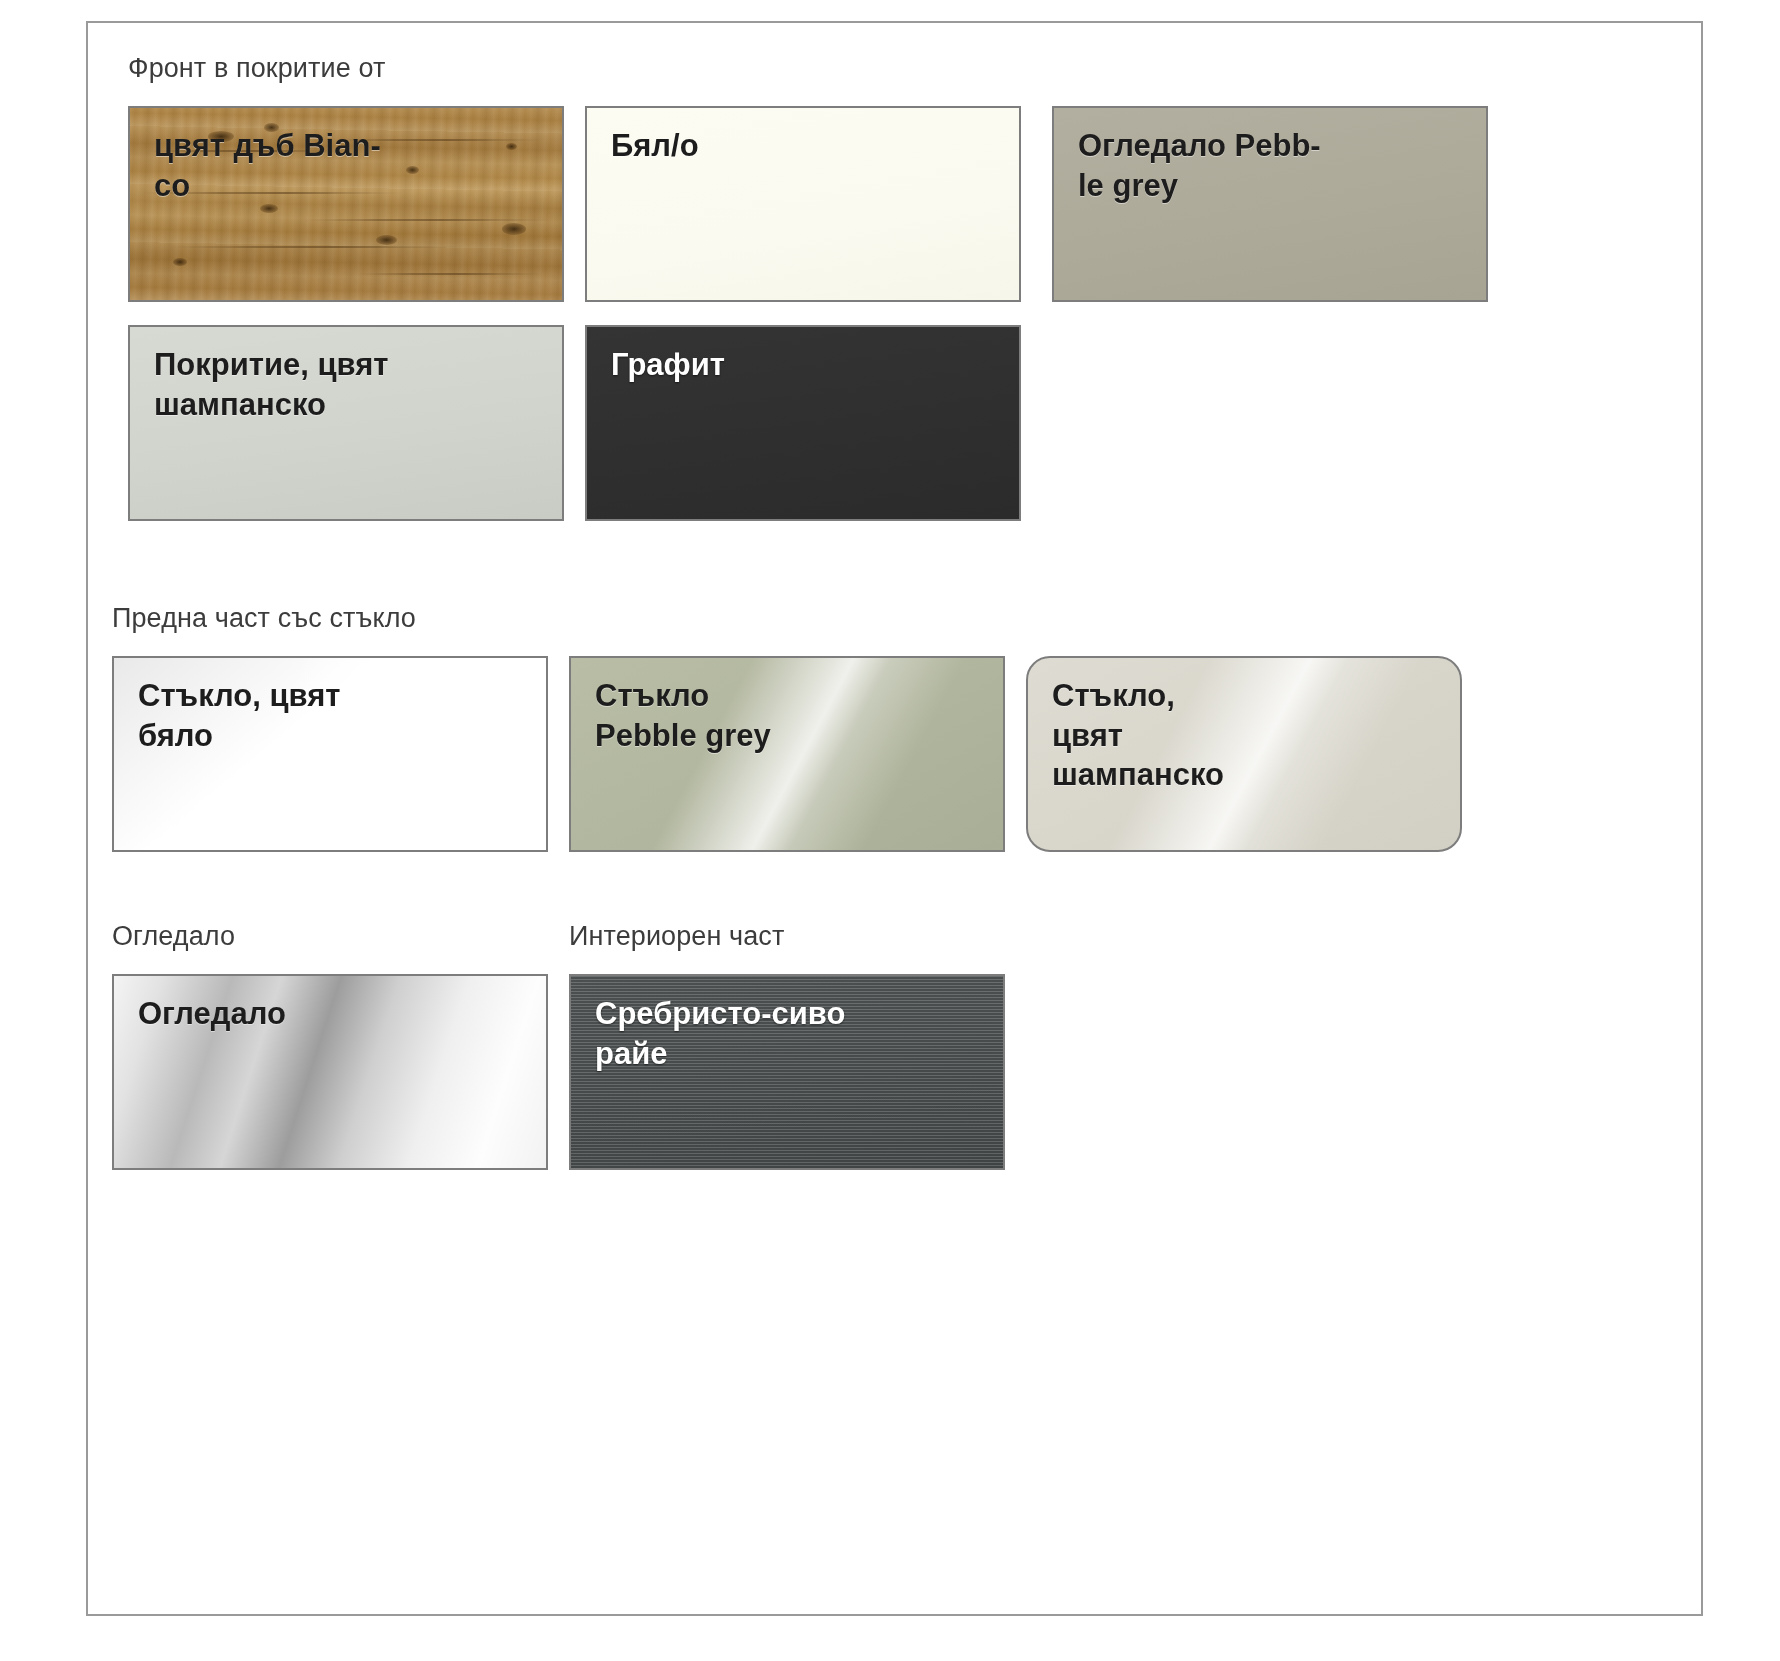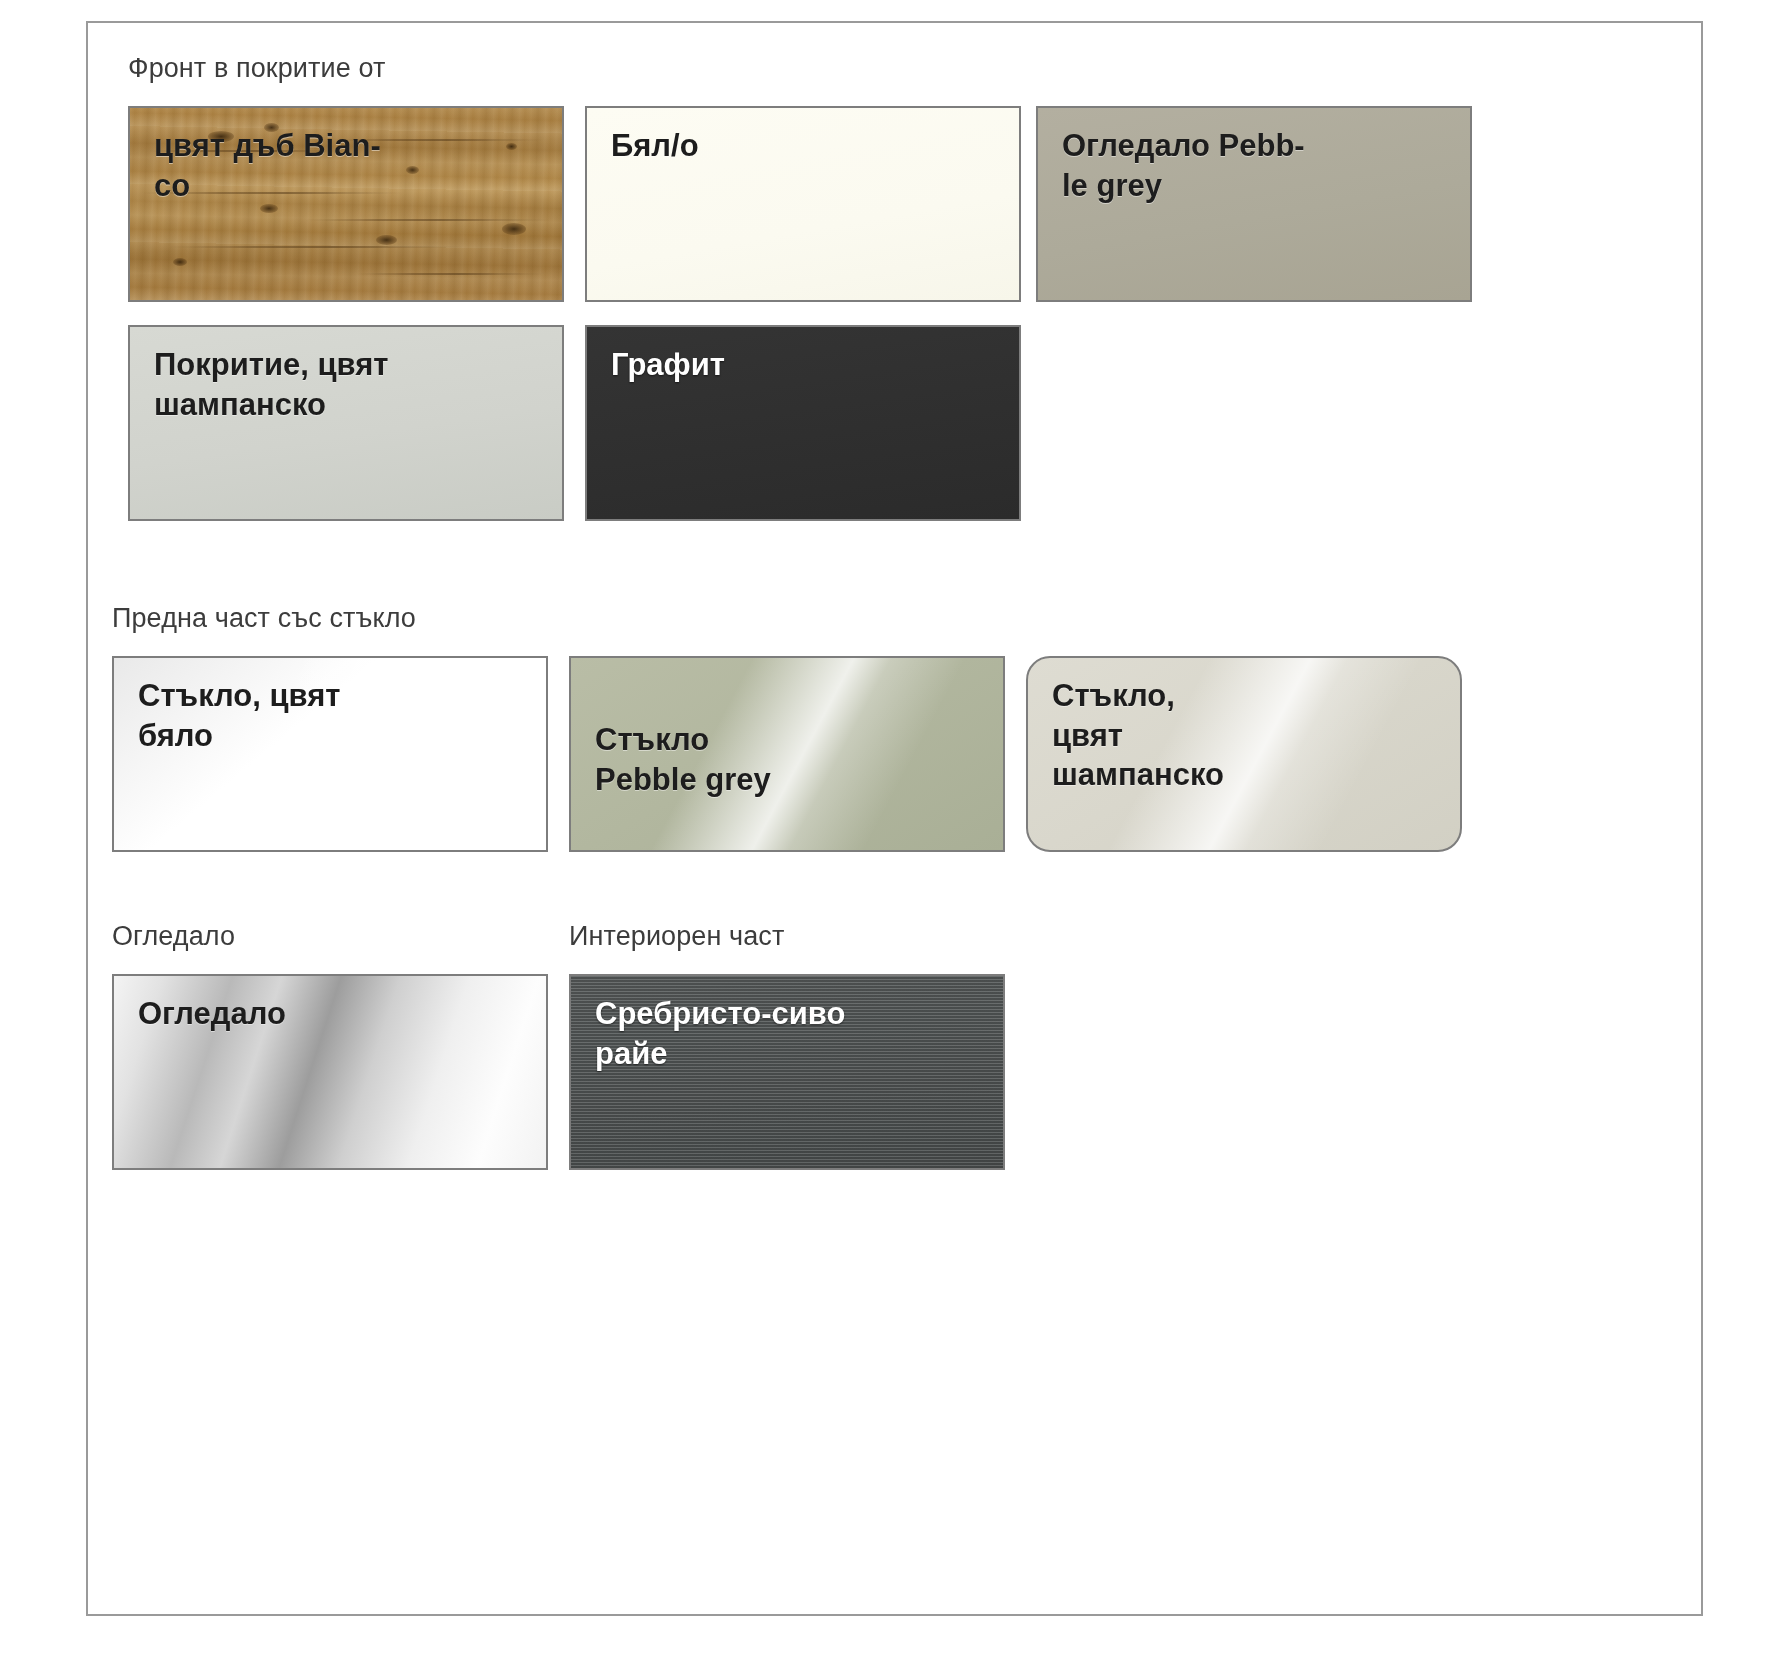--- a/index.html
+++ b/index.html
@@ -168,21 +168,21 @@
         <div class="grainline" style="left:4%;  top:22%; width:46%;"></div>
         <div class="grainline" style="left:46%; top:16%; width:50%;"></div>
         <div class="grainline" style="left:2%;  top:44%; width:62%;"></div>
         <div class="grainline" style="left:40%; top:58%; width:58%;"></div>
         <div class="grainline" style="left:8%;  top:72%; width:70%;"></div>
         <div class="grainline" style="left:52%; top:86%; width:44%;"></div>
         <div class="swatch-label">цвят дъб Bian-
 co</div>
       </div>
 
-      <div class="swatch" id="sw-white" style="width:436px; height:196px; margin-right:15px;">
+      <div class="swatch" id="sw-white" style="width:436px; height:196px; margin-right:31px;">
         <div class="swatch-label">Бял/о</div>
       </div>
 
       <div class="swatch" id="sw-pebble" style="width:436px; height:196px;">
         <div class="swatch-label">Огледало Pebb-
 le grey</div>
       </div>
     </div>
 
     <div class="swatch-row" style="margin-top:23px; width:1380px;">
@@ -202,21 +202,21 @@
     <div class="section-label">Предна част със стъкло</div>
 
     <div class="swatch-row" style="margin-top:22px; width:1380px;">
 
       <div class="swatch gloss" id="sw-glass-white" style="width:436px; height:196px; margin-right:21px;">
         <div class="swatch-label" style="z-index:2;">Стъкло, цвят
 бяло</div>
       </div>
 
       <div class="swatch gloss" id="sw-glass-pebble" style="width:436px; height:196px; margin-right:21px;">
-        <div class="swatch-label" style="z-index:2;margin-top:44px;">Стъкло
+        <div class="swatch-label" style="z-index:2;">Стъкло
 Pebble grey</div>
       </div>
 
       <div class="swatch gloss" id="sw-glass-champagne" style="width:436px; height:196px;border-radius:24px;">
         <div class="swatch-label" style="z-index:2;">Стъкло,
  цвят
 шампанско</div>
       </div>
     </div>
   </div>

